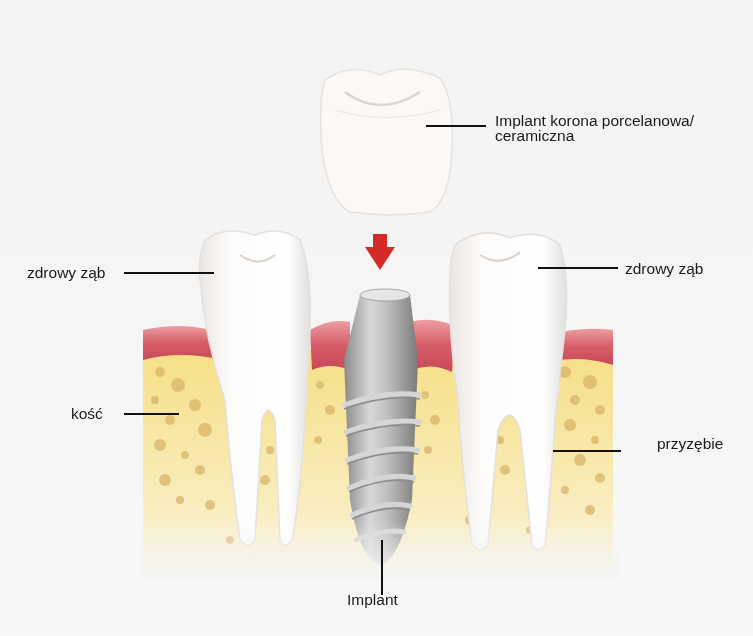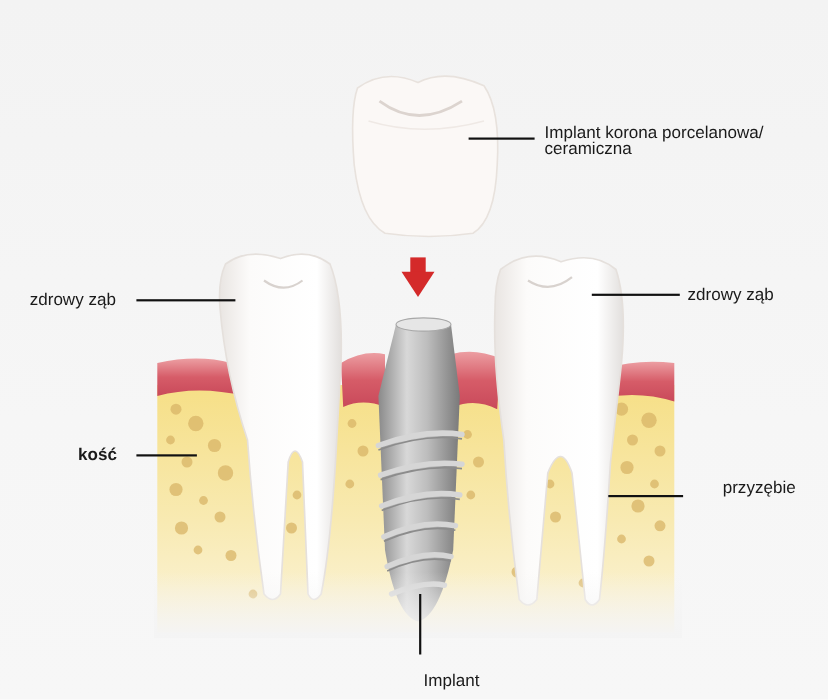--- a/index.html
+++ b/index.html
@@ -142,16 +142,16 @@
   <div class="leader" style="left:426px; top:125px; width:60px; height:2px;"></div>
   <div class="leader" style="left:124px; top:272px; width:90px; height:2px;"></div>
   <div class="leader" style="left:538px; top:267px; width:80px; height:2px;"></div>
   <div class="leader" style="left:124px; top:413px; width:55px; height:2px;"></div>
   <div class="leader" style="left:553px; top:450px; width:68px; height:2px;"></div>
   <div class="leader" style="left:381px; top:540px; width:2px; height:55px;"></div>
 
   <div class="label multi" style="left:495px; top:113px;">Implant korona porcelanowa/ ceramiczna</div>
   <div class="label" style="left:27px; top:265px;">zdrowy ząb</div>
   <div class="label" style="left:625px; top:261px;">zdrowy ząb</div>
-  <div class="label" style="left:71px; top:406px;font-weight:bold;">kość</div>
+  <div class="label" style="left:71px; top:406px;">kość</div>
   <div class="label" style="left:657px; top:436px;">przyzębie</div>
-  <div class="label" style="left:347px; top:612px;margin-left:38px;">Implant</div>
+  <div class="label" style="left:347px; top:592px;">Implant</div>
 </div>
 
 </body></html>

